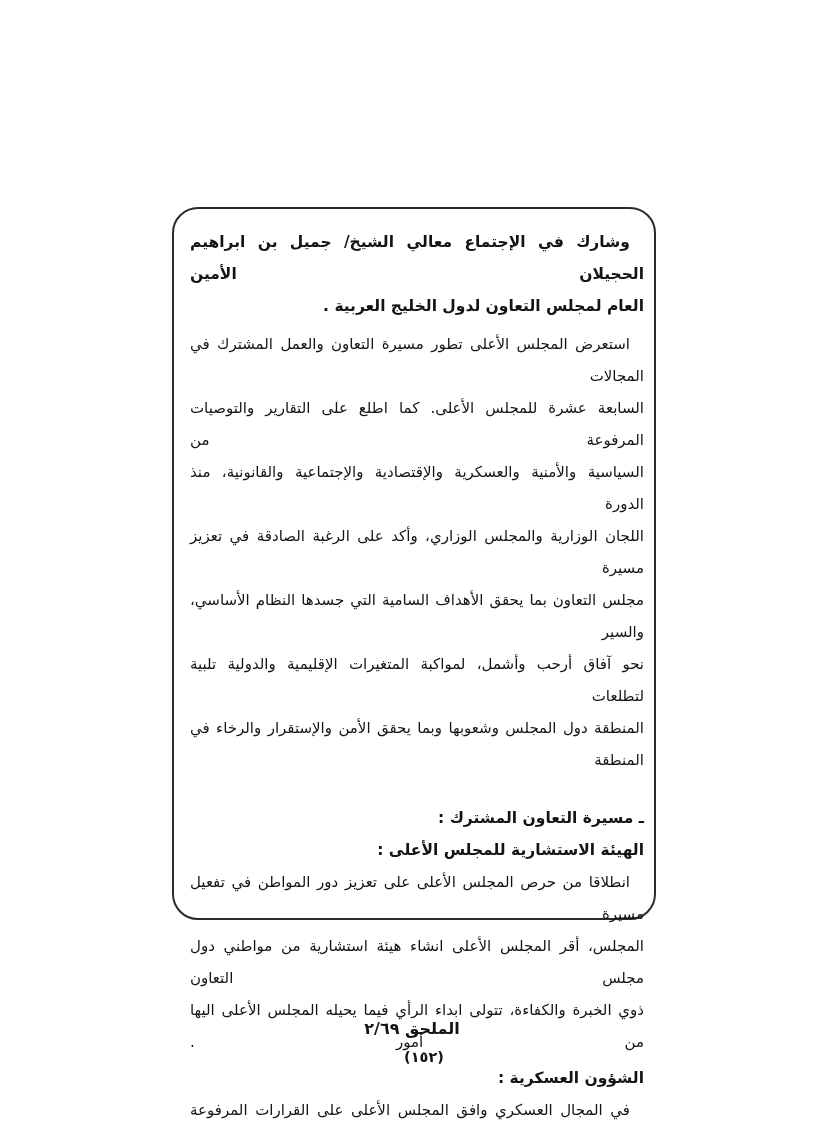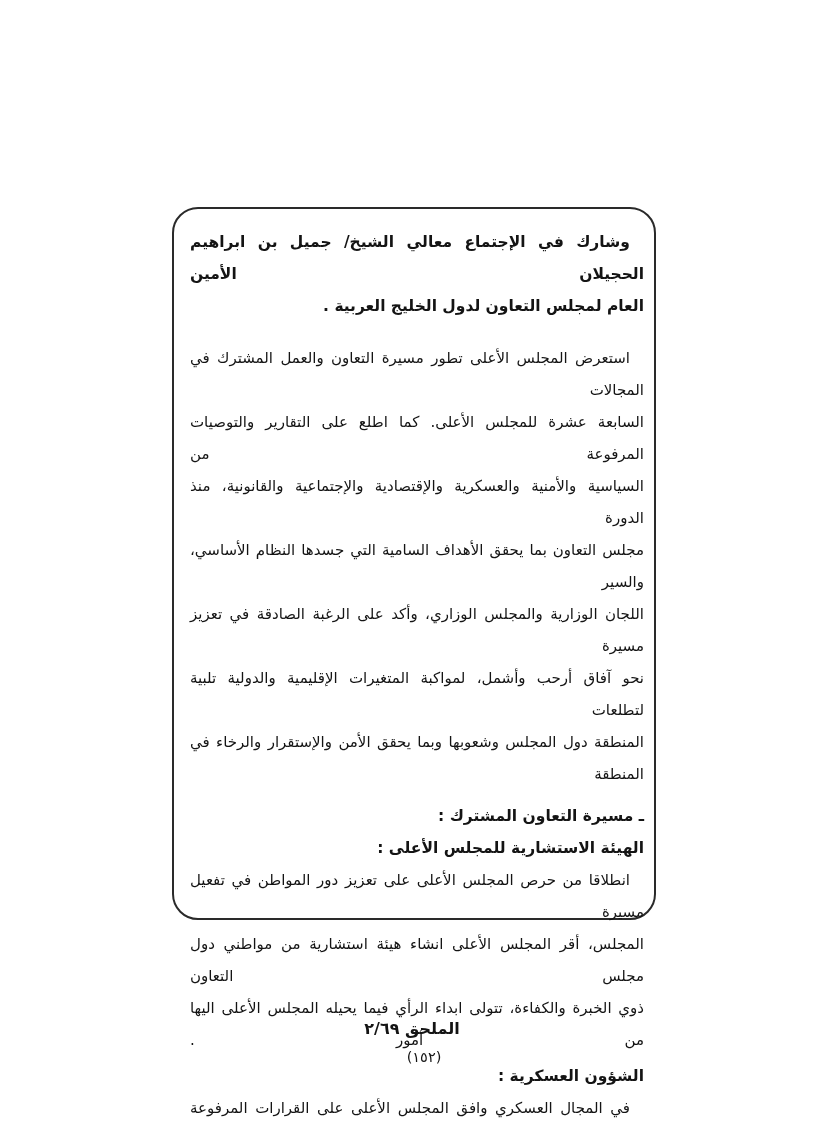--- a/index.html
+++ b/index.html
@@ -40,66 +40,66 @@
     text-align: right;
     text-align-last: right;
   }
   .line.indent {
     text-indent: 14px;
   }
   .para.bold-para .line {
     font-weight: bold;
     font-size: 15.5px;
   }
-  .para-overview { margin-top: 20px; }
+  .para-overview { margin-top: 6px; }
   .heading {
     font-weight: bold;
     font-size: 15.5px;
     line-height: 32px;
     text-align: right;
     direction: rtl;
   }
-  .h-coop { margin-top: 10px; }
+  .h-coop { margin-top: 26px; }
   .h-mil  { margin-top: 4px; }
   .footer {
     position: absolute;
     top: 1014px;
     left: 0;
     width: 100%;
     text-align: center;
     direction: rtl;
   }
   .footer .appendix {
     font-weight: bold;
     font-size: 16px;
     line-height: 30px;
   }
   .footer .pagenum {
-    font-weight: normal;
+    font-weight: bold;
     font-size: 14.5px;
     line-height: 26px;
     margin-left: 24px;
   }
 </style>
 </head>
 <body>
 
 <div class="frame">
 
   <div class="para bold-para">
     <div class="line indent">وشارك في الإجتماع معالي الشيخ/ جميل بن ابراهيم الحجيلان الأمين</div>
     <div class="line end">العام لمجلس التعاون لدول الخليج العربية .</div>
   </div>
 
   <div class="para para-overview">
     <div class="line indent">استعرض المجلس الأعلى تطور مسيرة التعاون والعمل المشترك في المجالات</div>
     <div class="line">السابعة عشرة للمجلس الأعلى. كما اطلع على التقارير والتوصيات المرفوعة من</div>
     <div class="line">السياسية والأمنية والعسكرية والإقتصادية والإجتماعية والقانونية، منذ الدورة</div>
+    <div class="line">اللجان الوزارية والمجلس الوزاري، وأكد على الرغبة الصادقة في تعزيز مسيرة</div>
     <div class="line">مجلس التعاون بما يحقق الأهداف السامية التي جسدها النظام الأساسي، والسير</div>
-    <div class="line">اللجان الوزارية والمجلس الوزاري، وأكد على الرغبة الصادقة في تعزيز مسيرة</div>
     <div class="line">نحو آفاق أرحب وأشمل، لمواكبة المتغيرات الإقليمية والدولية تلبية لتطلعات</div>
     <div class="line">المنطقة دول المجلس وشعوبها وبما يحقق الأمن والإستقرار والرخاء في المنطقة</div>
   </div>
 
   <div class="heading h-coop">ـ مسيرة التعاون المشترك :</div>
   <div class="heading">الهيئة الاستشارية للمجلس الأعلى :</div>
 
   <div class="para">
     <div class="line indent">انطلاقا من حرص المجلس الأعلى على تعزيز دور المواطن في تفعيل مسيرة</div>
     <div class="line">المجلس، أقر المجلس الأعلى انشاء هيئة استشارية من مواطني دول مجلس التعاون</div>

